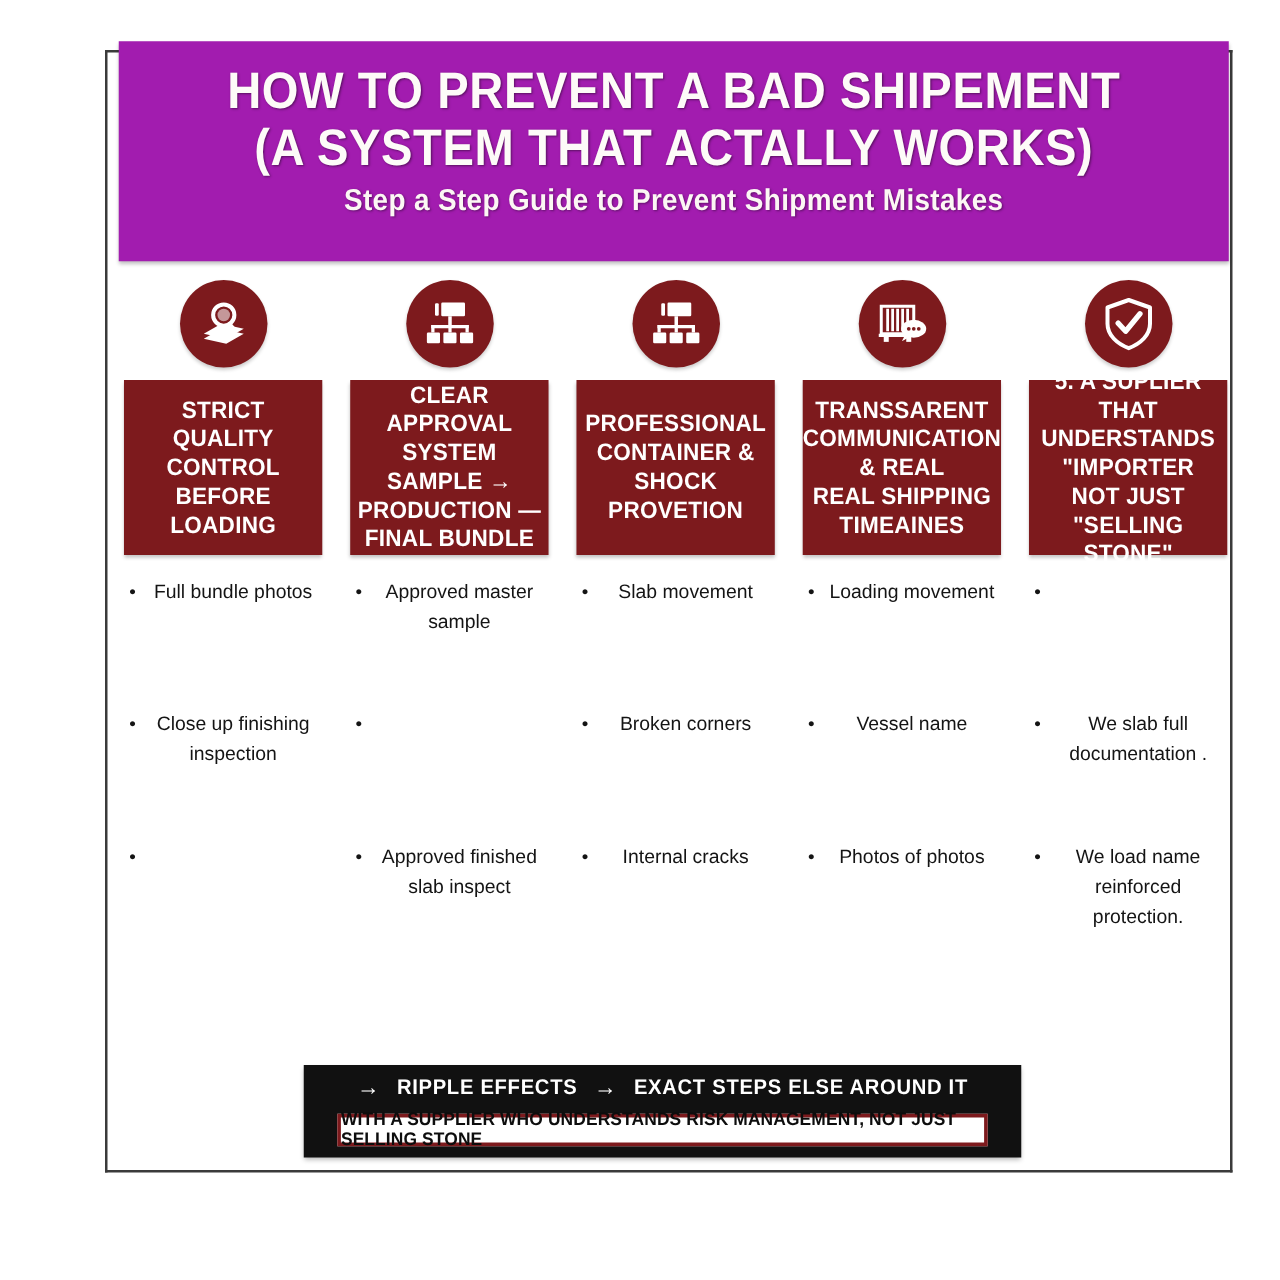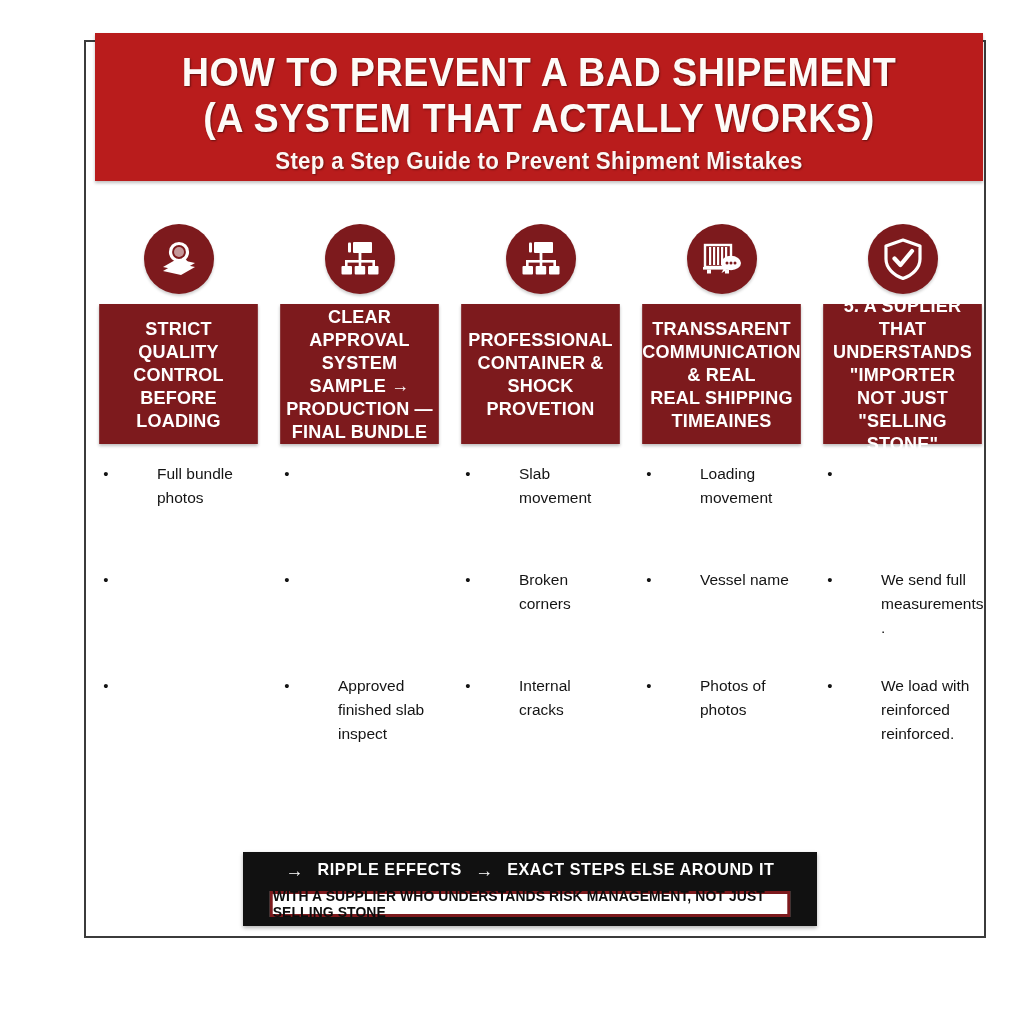--- a/index.html
+++ b/index.html
@@ -16,22 +16,22 @@
   .frame-line{position:absolute;background:#3b3b3b;}
   .frame-left{left:84px;top:40px;width:2px;height:898px;}
   .frame-bottom{left:84px;top:936px;width:902px;height:2px;}
   .frame-right{left:984px;top:40px;width:2px;height:898px;}
   .tick{position:absolute;background:#3b3b3b;height:2px;width:14px;}
   .tick-tl{left:84px;top:40px;}
   .tick-tr{left:972px;top:40px;}
 
   
   .header{
-    position:absolute;left:95px;top:33px;width:888px;height:148px;
-    background:#b91c1c;
+    position:absolute;left:95px;top:33px;width:888px;height:176px;
+    background:#a21caf;
     box-shadow:0 2px 3px rgba(0,0,0,.25);
   }
   .header-title{
     position:absolute;left:0;top:16px;width:100%;
     text-align:center;color:#fdfbf8;
     font-family:"Liberation Sans Narrow","Liberation Sans",sans-serif;
     font-weight:bold;font-size:41px;line-height:46px;
     letter-spacing:.5px;
     transform:scaleX(.92);
     text-shadow:1px 1px 2px rgba(0,0,0,.45);
@@ -71,21 +71,21 @@
   }
   .col-head span{display:block;}
 
   .bullets{width:100%;margin-top:18px;}
   .bullet{
     display:flex;align-items:flex-start;
     color:#141414;font-size:15.5px;line-height:24px;
     min-height:106px;
   }
   .bullet .dot{width:22px;flex:0 0 22px;text-align:center;font-size:15px;line-height:24px;}
-  .bullet .txt{flex:1;text-align:left;padding-right:6px;margin-left:40px;}
+  .bullet .txt{flex:1;text-align:center;padding-right:6px;}
 
   
   .footer{
     position:absolute;left:243px;top:852px;width:574px;height:74px;
     background:#111111;box-shadow:0 2px 4px rgba(0,0,0,.3);
   }
   .footer-top{
     display:flex;align-items:center;justify-content:center;gap:14px;
     height:36px;color:#ffffff;
     font-family:"Liberation Sans Narrow","Liberation Sans",sans-serif;
@@ -143,20 +143,21 @@
             <span>LOADING</span>
           </div>
         </div>
         <div class="bullets">
           <div class="bullet">
             <span class="dot">•</span>
             <span class="txt">Full bundle photos</span>
           </div>
           <div class="bullet">
             <span class="dot">•</span>
+            <span class="txt">Close up finishing inspection</span>
           </div>
           <div class="bullet">
             <span class="dot">•</span>
           </div>
         </div>
       </div>
       <div class="col">
         <div class="icon-wrap">
           <div class="icon-circle">
             <svg width="44" height="44" viewBox="0 0 44 44">
@@ -178,20 +179,21 @@
             <span>CLEAR APPROVAL</span>
             <span>SYSTEM</span>
             <span>SAMPLE →</span>
             <span>PRODUCTION —</span>
             <span>FINAL BUNDLE</span>
           </div>
         </div>
         <div class="bullets">
           <div class="bullet">
             <span class="dot">•</span>
+            <span class="txt">Approved master sample</span>
           </div>
           <div class="bullet">
             <span class="dot">•</span>
           </div>
           <div class="bullet">
             <span class="dot">•</span>
             <span class="txt">Approved finished slab inspect</span>
           </div>
         </div>
       </div>
@@ -299,25 +301,25 @@
             <span>"IMPORTER NOT JUST</span>
             <span>"SELLING STONE"</span>
           </div>
         </div>
         <div class="bullets">
           <div class="bullet">
             <span class="dot">•</span>
           </div>
           <div class="bullet">
             <span class="dot">•</span>
-            <span class="txt">We send full measurements .</span>
-          </div>
-          <div class="bullet">
-            <span class="dot">•</span>
-            <span class="txt">We load with reinforced reinforced.</span>
+            <span class="txt">We slab full documentation .</span>
+          </div>
+          <div class="bullet">
+            <span class="dot">•</span>
+            <span class="txt">We load name reinforced protection.</span>
           </div>
         </div>
       </div>
     </div>
 
   <div class="footer">
     <div class="footer-top">
       <span class="arrow">→</span>
       <span>RIPPLE EFFECTS</span>
       <span class="arrow">→</span>

